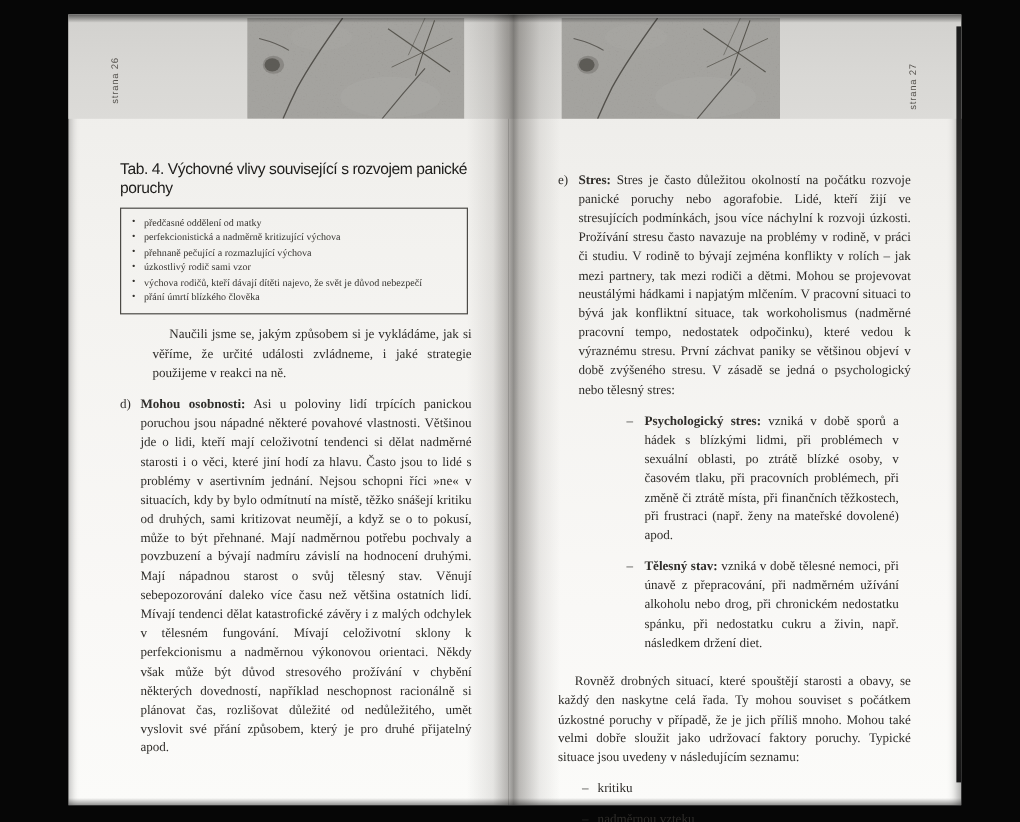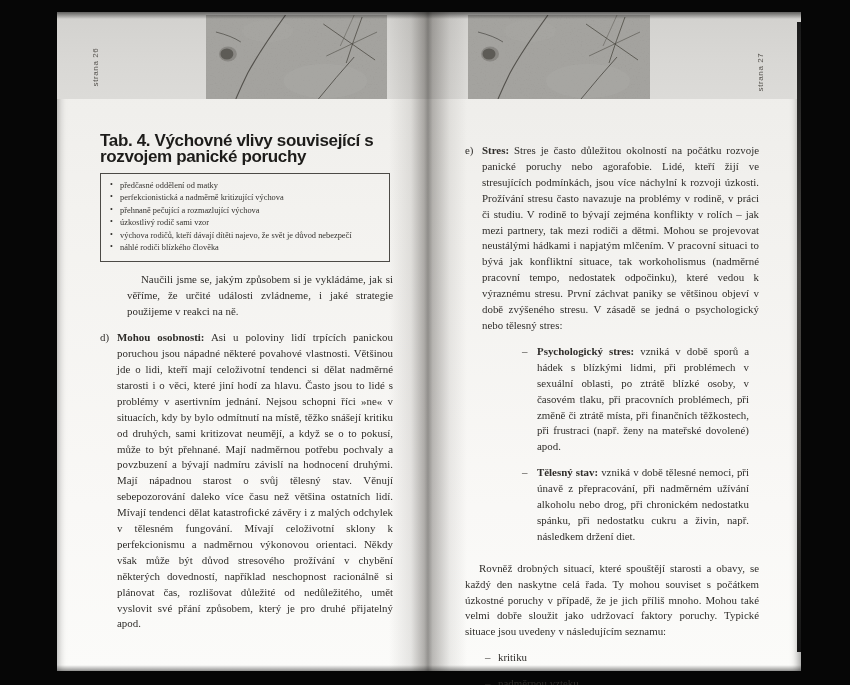--- a/index.html
+++ b/index.html
@@ -46,22 +46,22 @@
   .gutter {
     position:absolute; left:332px; top:0; width:78px; height:659px; z-index:5; pointer-events:none;
     background:linear-gradient(to right,
       rgba(35,30,25,0) 0%, rgba(35,30,25,.10) 28%, rgba(35,30,25,.34) 45%,
       rgba(25,22,18,.46) 50%, rgba(35,30,25,.30) 56%, rgba(35,30,25,.08) 78%, rgba(35,30,25,0) 100%);
   }
   .content { position:absolute; color:#2f2d2a; }
   .content-left  { left:43px; top:121px; width:303px; }
   .content-right { left:31px; top:121px; width:314px; }
   .title {
-    margin:0; font-family:"Liberation Sans", sans-serif; font-weight:bold;
-    font-size:17px; line-height:16px; letter-spacing:-0.35px; color:#1d1c1a;
+    margin:0; font-family:"Liberation Sans", sans-serif; font-weight:normal;
+    font-size:13px; line-height:16px; letter-spacing:-0.35px; color:#1d1c1a;
   }
   .box {
     margin:8px 3px 0 0; padding:6px 8px 7px 8px; list-style:none;
     border:1.5px solid #4c4a46; width:272px;
   }
   .box li {
     position:relative; padding-left:11px; font-size:8.4px; line-height:12.4px; color:#34322e;
   }
   .box li .blt { position:absolute; left:1px; top:-1px; font-size:8px; color:#34322e; }
   .para { margin:10px; font-size:10.9px; line-height:15.9px; text-align:justify; }
@@ -121,21 +121,21 @@
 
       <div class="content content-left">
         <h2 class="title">Tab. 4. Výchovné vlivy související s rozvojem panické poruchy</h2>
 
         <ul class="box">
           <li><span class="blt">•</span><span>předčasné oddělení od matky</span></li>
           <li><span class="blt">•</span><span>perfekcionistická a nadměrně kritizující výchova</span></li>
           <li><span class="blt">•</span><span>přehnaně pečující a rozmazlující výchova</span></li>
           <li><span class="blt">•</span><span>úzkostlivý rodič sami vzor</span></li>
           <li><span class="blt">•</span><span>výchova rodičů, kteří dávají dítěti najevo, že svět je důvod nebezpečí</span></li>
-          <li><span class="blt">•</span><span>náhlé rodiči blízkého člověka</span></li>
+          <li><span class="blt">•</span><span>přání úmrtí blízkého člověka</span></li>
         </ul>
 
         <div class="hang first-body">
           <p class="para indent">Naučili jsme se, jakým způsobem si je vykládáme, jak si věříme, že určité události zvládneme, i jaké strategie použijeme v reakci na ně.</p>
           <div class="para hang" style="padding-left:0; margin-left:-17px;">
             <div class="hang">
               <span class="marker">d)</span>
               <b>Mohou osobnosti:</b>
               <span>Asi u poloviny lidí trpících panickou poruchou jsou nápadné některé povahové vlastnosti. Většinou jde o lidi, kteří mají celoživotní tendenci si dělat nadměrné starosti i o věci, které jiní hodí za hlavu. Často jsou to lidé s problémy v asertivním jednání. Nejsou schopni říci »ne« v situacích, kdy by bylo odmítnutí na místě, těžko snášejí kritiku od druhých, sami kritizovat neumějí, a když se o to pokusí, může to být přehnané. Mají nadměrnou potřebu pochvaly a povzbuzení a bývají nadmíru závislí na hodnocení druhými. Mají nápadnou starost o svůj tělesný stav. Věnují sebepozorování daleko více času než většina ostatních lidí. Mívají tendenci dělat katastrofické závěry i z malých odchylek v tělesném fungování. Mívají celoživotní sklony k perfekcionismu a nadměrnou výkonovou orientaci. Někdy však může být důvod stresového prožívání v chybění některých dovedností, například neschopnost racionálně si plánovat čas, rozlišovat důležité od nedůležitého, umět vyslovit své přání způsobem, který je pro druhé přijatelný apod.</span>
             </div>

